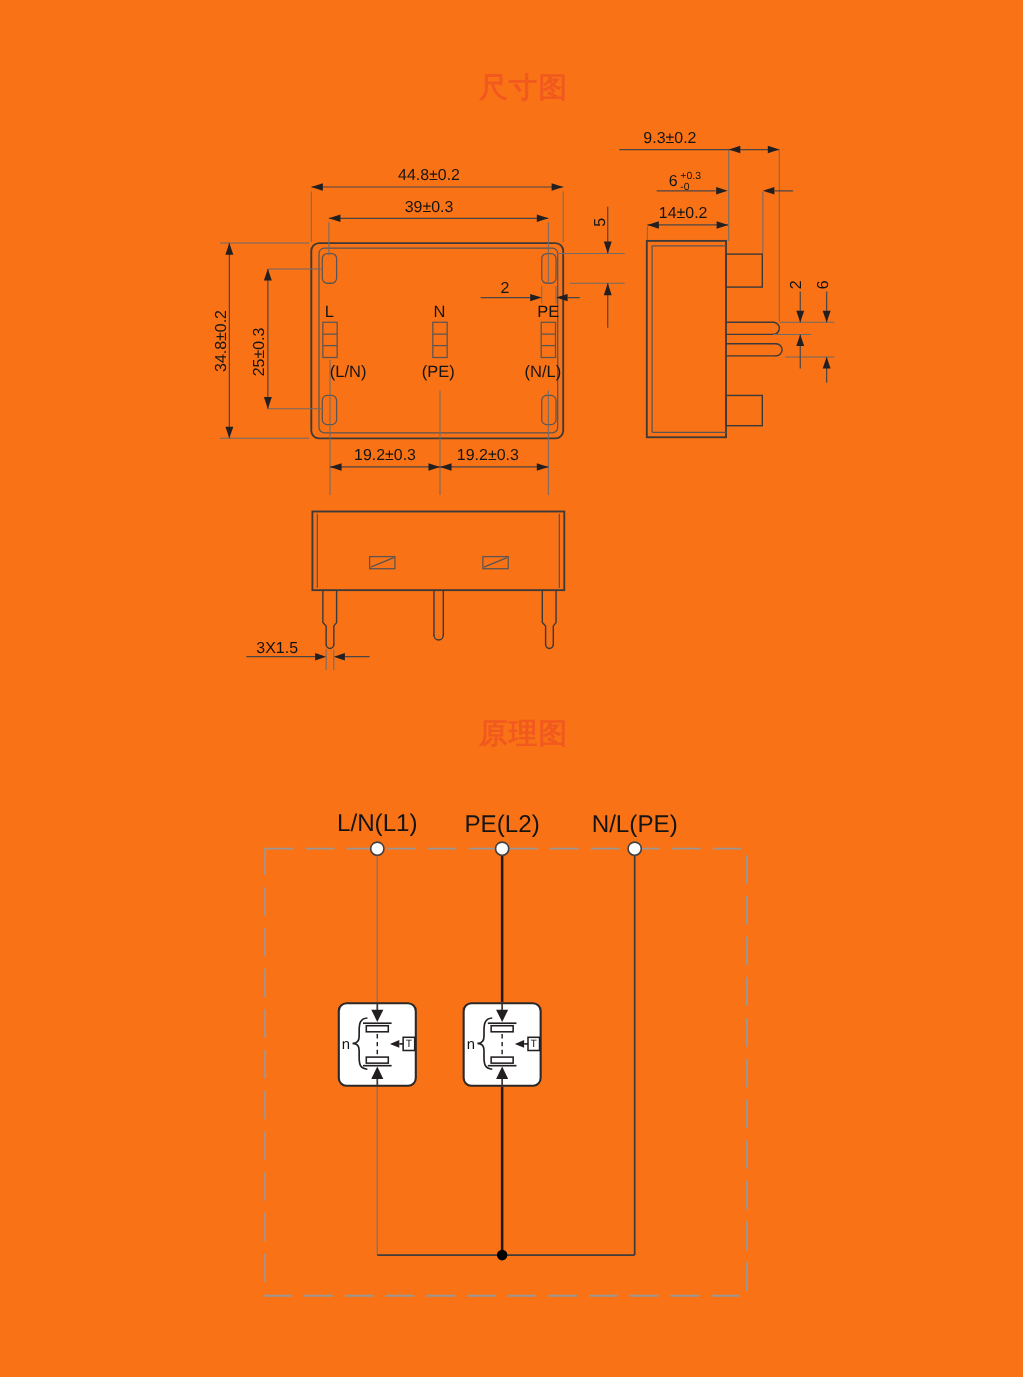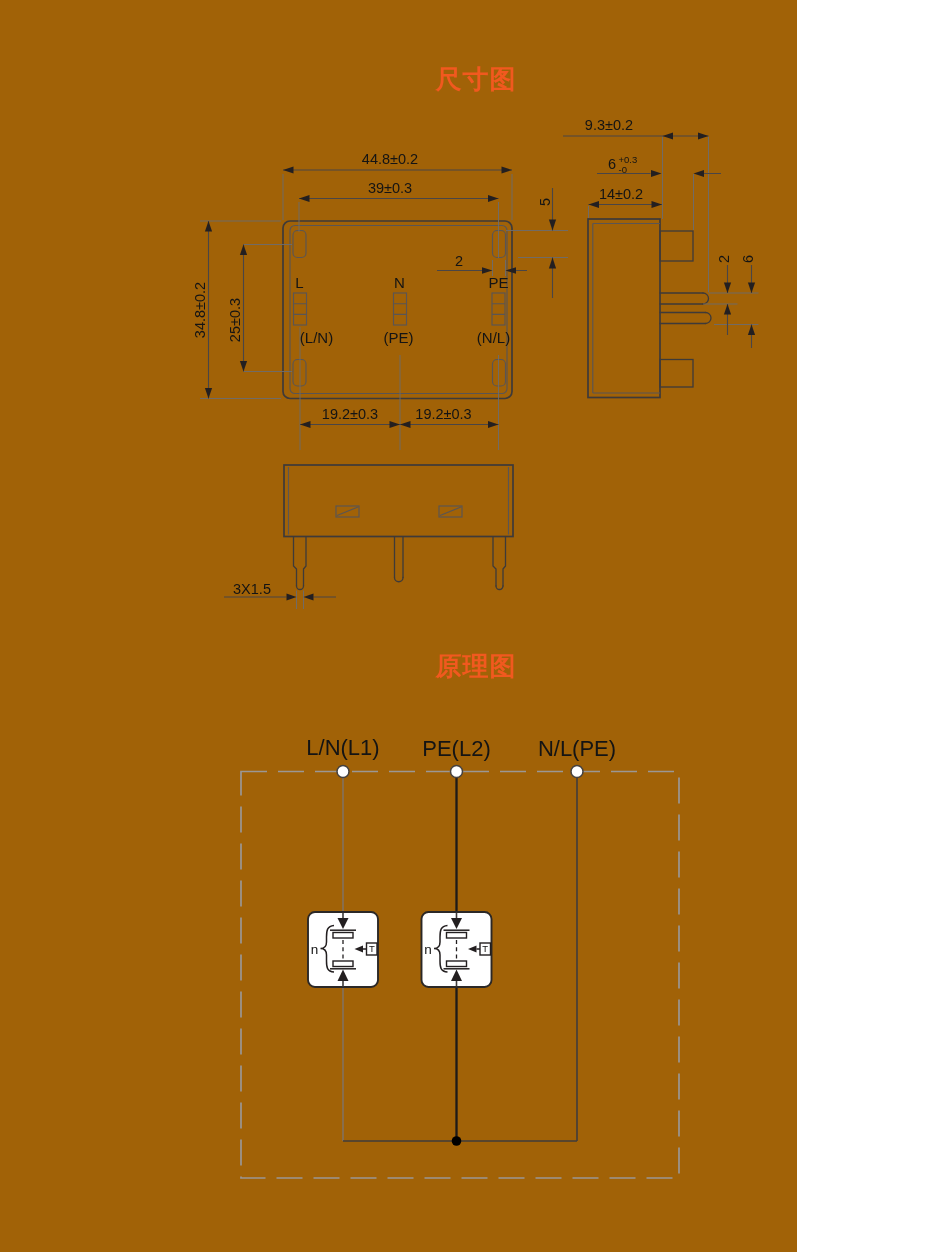--- a/index.html
+++ b/index.html
@@ -1,16 +1,16 @@
 <!DOCTYPE html>
 <html><head>
 <meta charset="utf-8">
 <style>
   html,body{margin:0;padding:0;background:#ffffff;}
-  .page{position:relative;width:797px;height:1252px;background:#a16207;overflow:hidden;
+  .page{position:relative;width:930px;height:1252px;background:#f97316;overflow:hidden;
         font-family:"Liberation Sans",sans-serif;}
   svg{display:block;}
   
   .ol{stroke:#3e3a39;stroke-width:1.7;fill:none;stroke-linecap:round;}
   .ol2{stroke:#3e3a39;stroke-width:1.3;fill:none;stroke-linecap:round;}
   .tl{stroke:#5a5554;stroke-width:1.15;fill:none;}
   .xl{stroke:#6f6b6a;stroke-width:0.95;fill:none;}
   .dl{stroke:#4a4546;stroke-width:1.1;fill:none;}
   .ah{fill:#231f20;stroke:none;}
   .dash-frame{stroke:#9b9795;stroke-width:1.7;fill:none;stroke-dasharray:26 11;}

